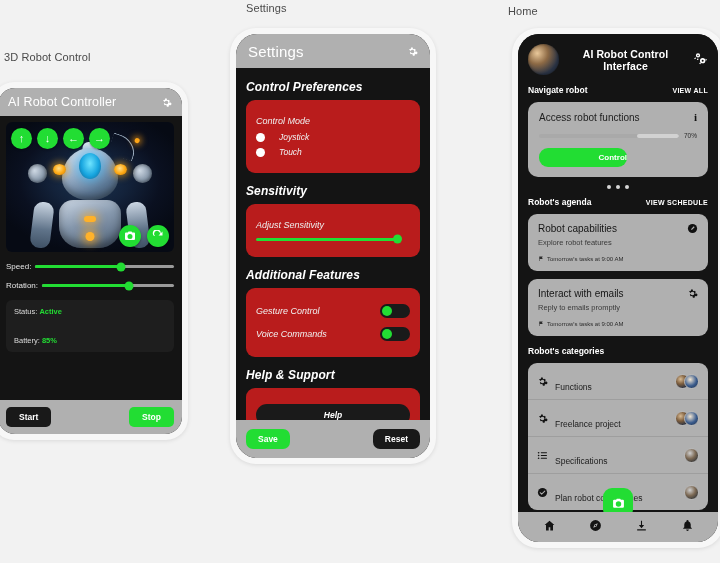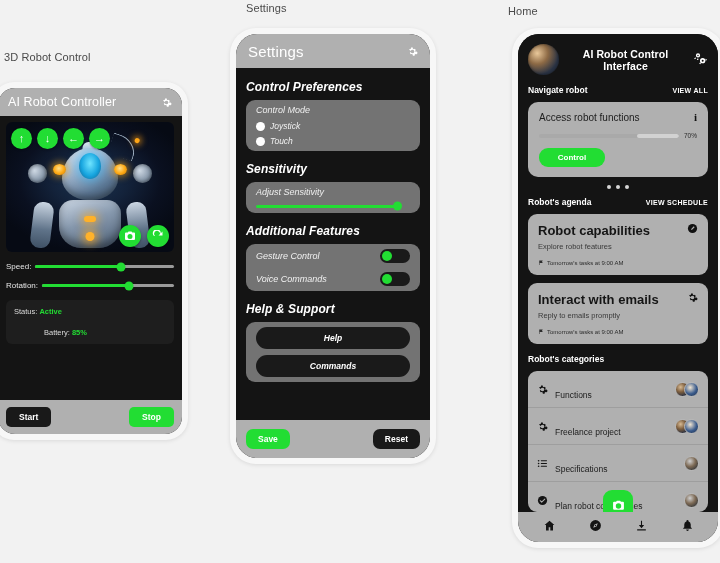--- a/index.html
+++ b/index.html
@@ -157,22 +157,22 @@
   .track { flex: 1; height: 3px; background: #9a9a9a; border-radius: 2px; position: relative; }
   .track .fill { position: absolute; left: 0; top: 0; bottom: 0; background: #22dd33; border-radius: 2px; }
   .track .knob {
     position: absolute; top: 50%; transform: translate(-50%,-50%);
     width: 9px; height: 9px; border-radius: 50%; background: #22dd33;
   }
   .status-box {
     margin-top: 10px; background: #1e1e1e; border-radius: 6px;
     padding: 7px 8px; flex: none;
   }
-  .status-line { font-size: 7.5px; color: #dcdcdc; margin-bottom: 12px; }
-  .status-line:last-child { margin-bottom: 0; margin-left: 30px; }
+  .status-line { font-size: 7.5px; color: #dcdcdc; margin-bottom: 20px; }
+  .status-line:last-child { margin-bottom: 0; }
   .status-line b { color: #22dd33; font-weight: 700; }
   .p1-footer {
     background: #b0b0b0; height: 34px; flex: none;
     display: flex; align-items: center; justify-content: space-between;
     padding: 0 8px;
   }
   .btn-dark {
     background: #191919; color: #fff; font-size: 8.5px; font-weight: 700;
     padding: 5px 13px; border-radius: 5px;
   }
@@ -184,23 +184,23 @@
   
   #p2 { left: 230px; top: 28px; width: 206px; height: 436px; }
   .p2-header {
     background: #b0b0b0; height: 34px; flex: none;
     display: flex; align-items: center; justify-content: space-between;
     padding: 0 12px;
   }
   .p2-title { font-size: 15px; color: #fff; letter-spacing: .2px; }
   .p2-body { flex: 1; background: #141414; padding: 8px 10px 0 10px; overflow: hidden; font-style: italic; }
   .sec-title { font-size: 12px; color: #fff; font-weight: 700; margin: 4px 0 6px; letter-spacing: .1px; }
-  .card-gray { background: #737373; border-radius: 9px; padding: 5px 10px; }
+  .card-gray { background: #b91c1c; border-radius: 9px; padding: 16px 10px; }
   .card-label { font-size: 9px; color: #eee; margin-bottom: 6px; }
-  .radio-row { display: flex; align-items: center; gap: 5px; margin-bottom: 5px; }
+  .radio-row { display: flex; align-items: center; gap: 14px; margin-bottom: 5px; }
   .radio-row:last-child { margin-bottom: 0; }
   .radio { width: 9px; height: 9px; border-radius: 50%; background: #fff; flex: none; }
   .radio-text { font-size: 8.5px; color: #f0f0f0; }
   .sens-track { height: 2.5px; background: #22dd33; border-radius: 2px; position: relative; margin-top: 8px; width: 92%; }
   .sens-knob { position: absolute; right: -4px; top: 50%; transform: translateY(-50%); width: 9px; height: 9px; border-radius: 50%; background: #22dd33; }
   .feat-row { display: flex; align-items: center; justify-content: space-between; margin-bottom: 9px; }
   .feat-row:last-child { margin-bottom: 0; }
   .feat-label { font-size: 9px; color: #f0f0f0; }
   .toggle {
     width: 30px; height: 14px; border-radius: 8px; background: #1a1a1a;
@@ -245,29 +245,29 @@
   }
   .hero-head { display: flex; align-items: flex-start; justify-content: space-between; }
   .hero-title { font-size: 10px; color: #1c1c1c; }
   .info-icon { font-size: 11px; color: #111; font-weight: 700; font-family: "Liberation Serif", serif; line-height: 1; }
   .hero-prog { display: flex; align-items: center; gap: 5px; margin: 9px 0 9px; }
   .hero-track { flex: 1; height: 4px; background: #a9a9a9; border-radius: 2px; position: relative; overflow: hidden; }
   .hero-fill-right { position: absolute; right: 0; top: 0; bottom: 0; width: 30%; background: #d2d2d2; border-radius: 2px; }
   .hero-pct { font-size: 6.5px; color: #2a2a2a; }
   .hero-btn {
     background: #22dd33; color: #fff; font-size: 8px; font-weight: 700;
-    padding: 5px 0; width: 66px; text-align: center; border-radius: 9px;
+    padding: 5px 0; width: 88px; text-align: right; border-radius: 9px;
   }
   .dots { display: flex; gap: 5px; justify-content: center; margin-bottom: 8px; }
   .dot { width: 4px; height: 4px; border-radius: 50%; background: #d6d6d6; }
   .agenda {
     background: #b0b0b0; border-radius: 9px; padding: 9px 10px; margin-bottom: 8px;
   }
   .agenda-head { display: flex; align-items: flex-start; justify-content: space-between; }
-  .agenda-title { font-size: 13px; color: #151515; font-weight: 700; }
+  .agenda-title { font-size: 10px; color: #151515; font-weight: 400; }
   .agenda-sub { font-size: 7.5px; color: #3a3a3a; margin-top: 4px; }
   .agenda-meta { font-size: 6px; color: #2c2c2c; margin-top: 8px; display: flex; align-items: center; gap: 3px; }
   .cat-card { background: #b0b0b0; border-radius: 9px; overflow: hidden; }
   .cat-row {
     display: flex; align-items: center; gap: 7px;
     padding: 7px 9px;
     border-bottom: 1px solid #9e9e9e;
   }
   .cat-row:last-child { border-bottom: none; }
   .cat-label { flex: 1; font-size: 8.5px; color: #1b1b1b; margin-top: 12px; }

